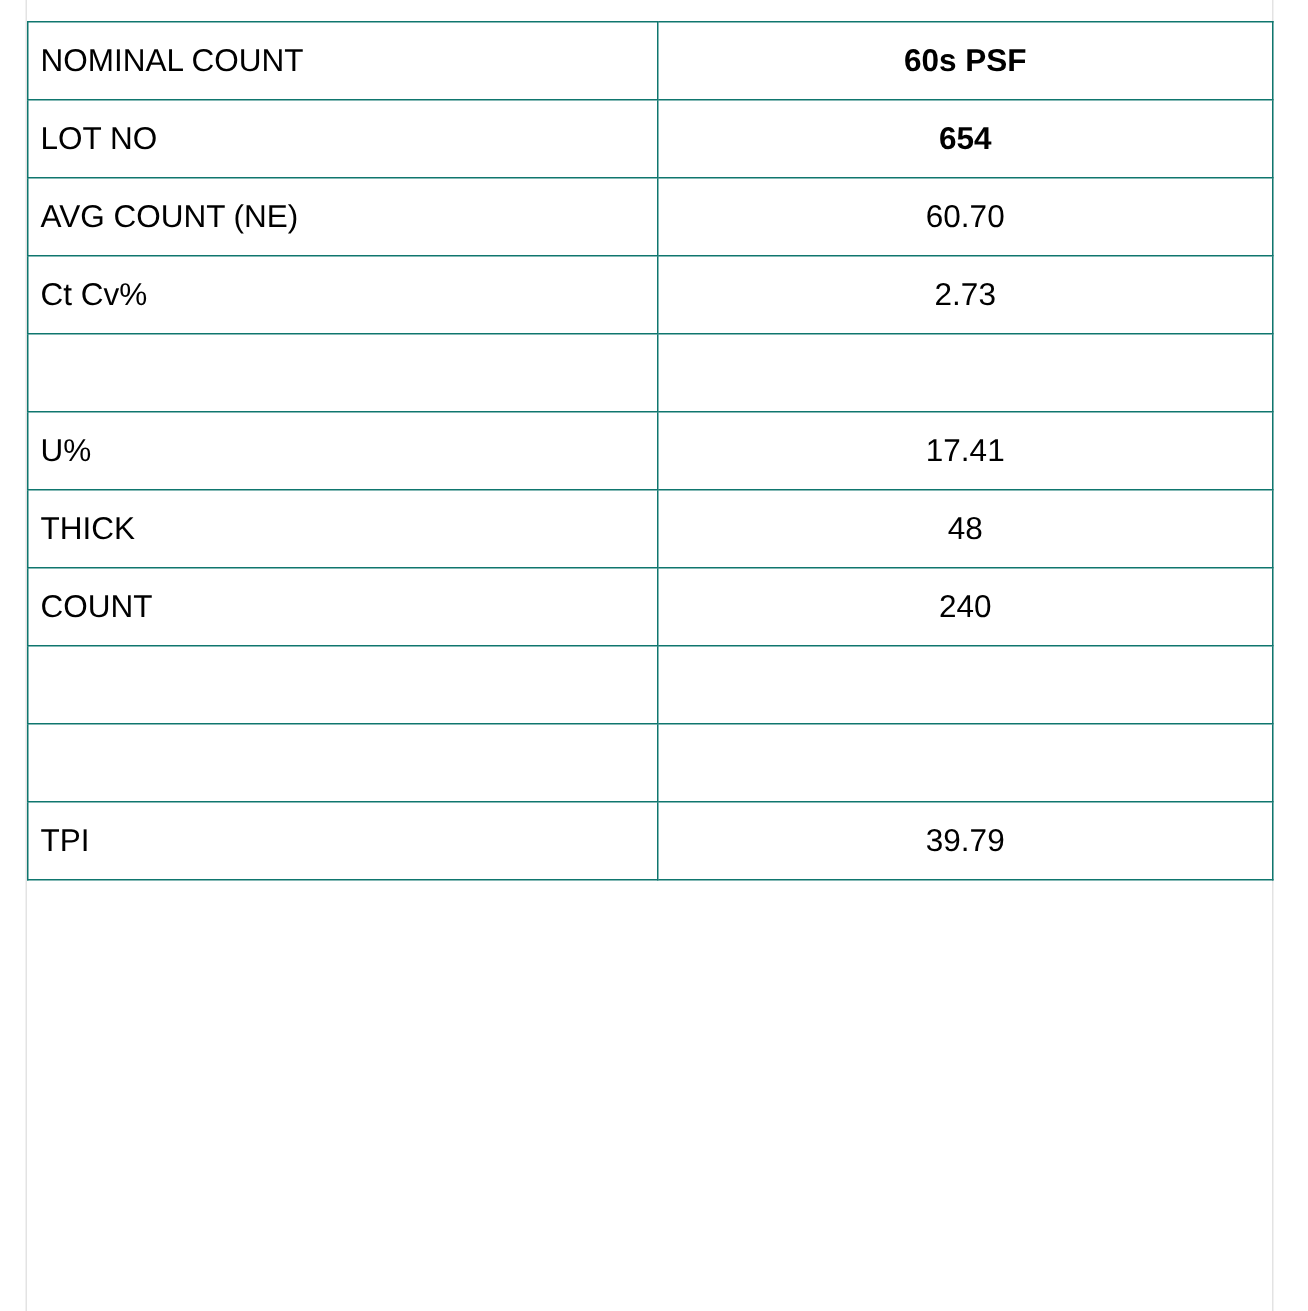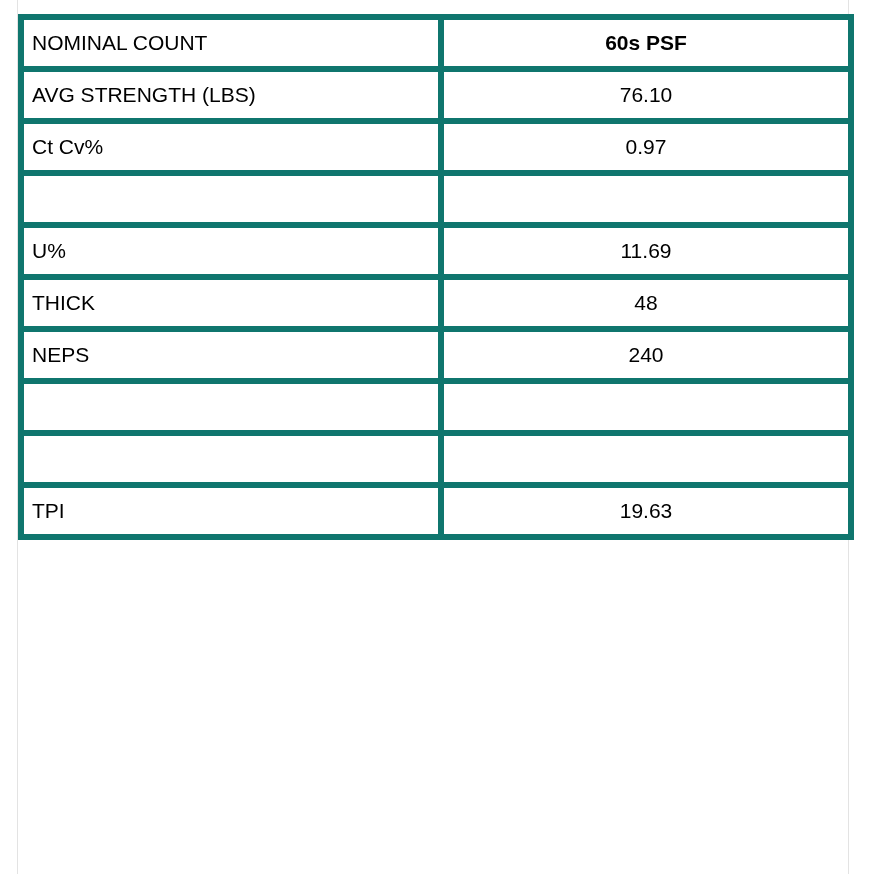--- a/index.html
+++ b/index.html
@@ -44,21 +44,21 @@
     width: 830px;
   }
   table.data {
     border-collapse: collapse;
     width: 830px;
     table-layout: fixed;
   }
   table.data col.label-col { width: 420px; }
   table.data col.value-col { width: 410px; }
   table.data td {
-    border: 6px solid #0f766e;
+    border: 1px solid #0f766e;
     height: 52px;
     padding: 0 8px;
     font-size: 21px;
     color: #000000;
     line-height: 1.1;
     vertical-align: middle;
     box-sizing: border-box;
   }
   td.label {
     text-align: left;
@@ -109,61 +109,69 @@
           <tr>
             <td class="label">
               <div class="cell-inner">NOMINAL COUNT</div>
             </td>
             <td class="value bold">
               <div class="cell-inner">60s PSF</div>
             </td>
           </tr>
           <tr>
             <td class="label">
-              <div class="cell-inner">AVG STRENGTH (LBS)</div>
-            </td>
-            <td class="value">
-              <div class="cell-inner">76.10</div>
+              <div class="cell-inner">LOT NO</div>
+            </td>
+            <td class="value bold">
+              <div class="cell-inner">654</div>
+            </td>
+          </tr>
+          <tr>
+            <td class="label">
+              <div class="cell-inner">AVG COUNT (NE)</div>
+            </td>
+            <td class="value">
+              <div class="cell-inner">60.70</div>
             </td>
           </tr>
           <tr>
             <td class="label">
               <div class="cell-inner">Ct Cv%</div>
             </td>
             <td class="value">
-              <div class="cell-inner">0.97</div>
+              <div class="cell-inner">2.73</div>
             </td>
           </tr>
           <tr>
             <td class="label">
               <div class="cell-inner"></div>
             </td>
             <td class="value">
               <div class="cell-inner"></div>
             </td>
           </tr>
           <tr>
             <td class="label">
               <div class="cell-inner">U%</div>
             </td>
             <td class="value">
-              <div class="cell-inner">11.69</div>
+              <div class="cell-inner">17.41</div>
             </td>
           </tr>
           <tr>
             <td class="label">
               <div class="cell-inner">THICK</div>
             </td>
             <td class="value">
               <div class="cell-inner">48</div>
             </td>
           </tr>
           <tr>
             <td class="label">
-              <div class="cell-inner">NEPS</div>
+              <div class="cell-inner">COUNT</div>
             </td>
             <td class="value">
               <div class="cell-inner">240</div>
             </td>
           </tr>
           <tr>
             <td class="label">
               <div class="cell-inner"></div>
             </td>
             <td class="value">
@@ -176,19 +184,19 @@
             </td>
             <td class="value">
               <div class="cell-inner"></div>
             </td>
           </tr>
           <tr>
             <td class="label">
               <div class="cell-inner">TPI</div>
             </td>
             <td class="value">
-              <div class="cell-inner">19.63</div>
+              <div class="cell-inner">39.79</div>
             </td>
           </tr>
         </tbody>
     </table>
   </div>
 </div>
 
 </body></html>

